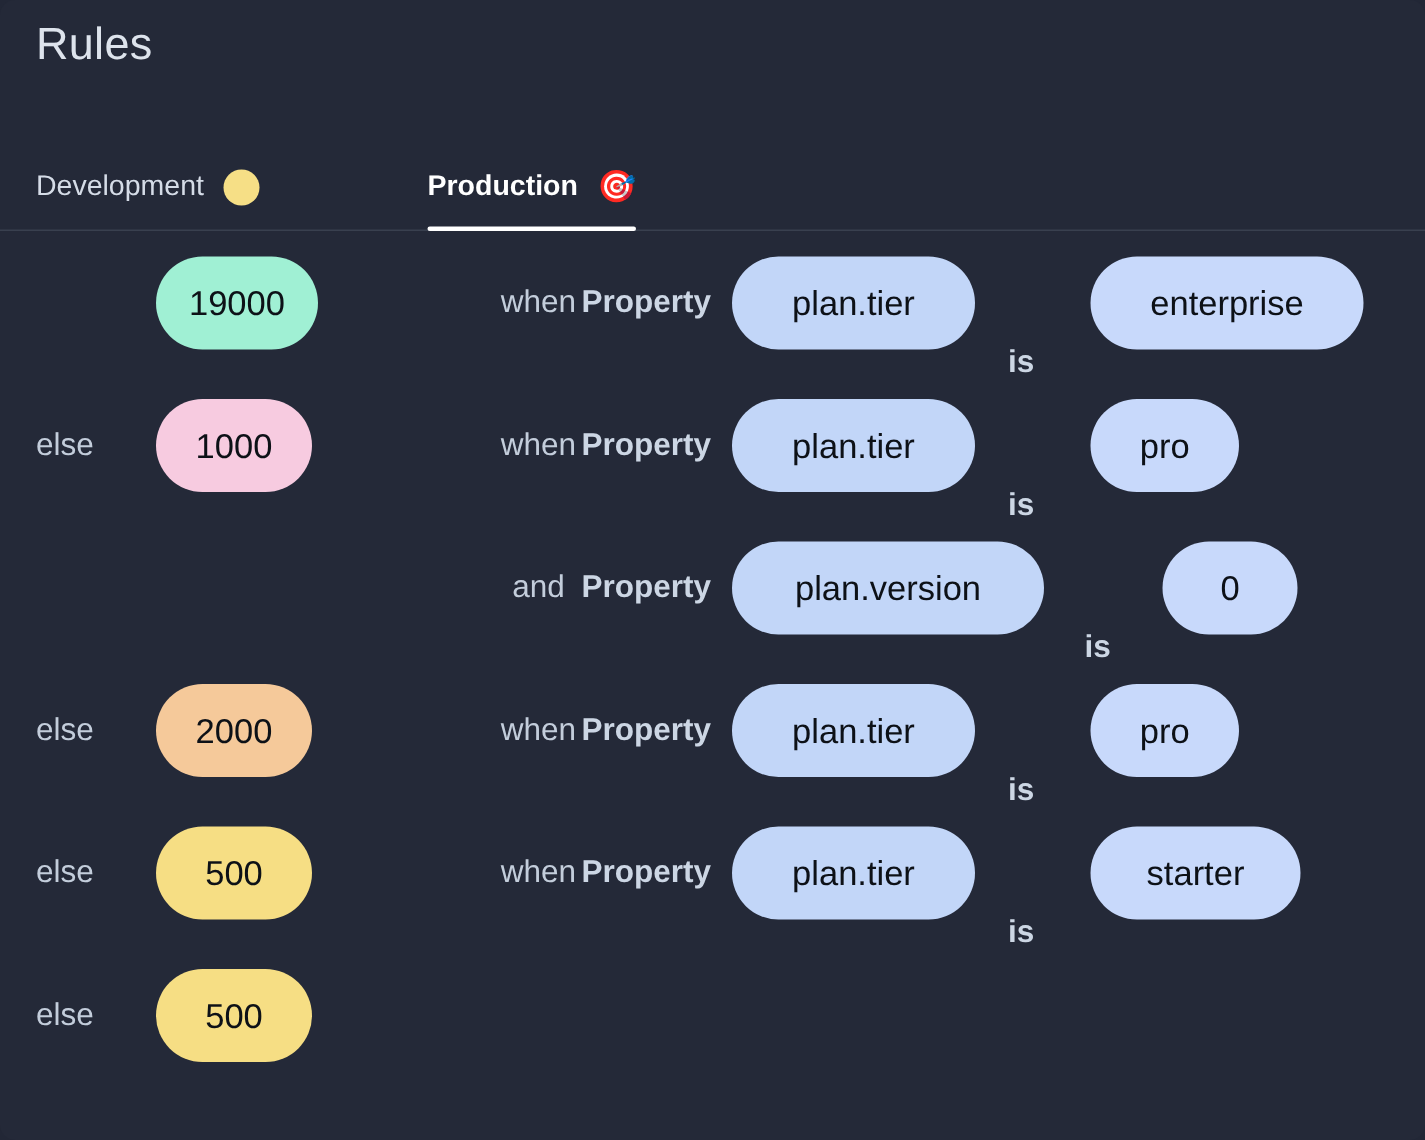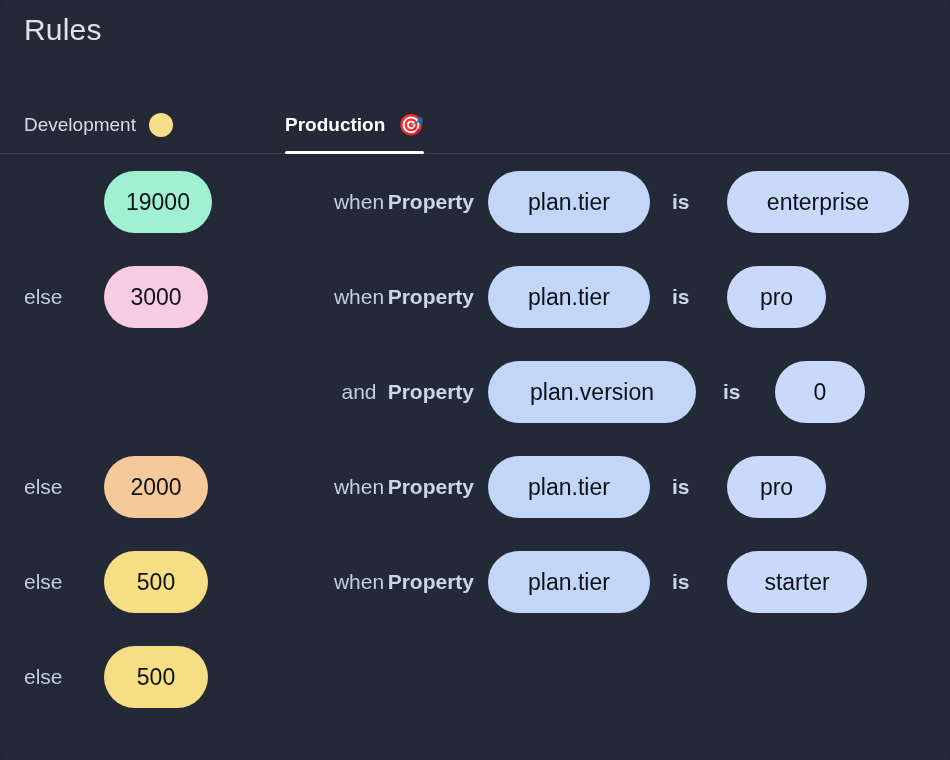--- a/index.html
+++ b/index.html
@@ -132,21 +132,21 @@
   .col-else   { left: 24px; }
   
   .col-value  { left: 104px; }
   
   .col-conn   { left: 248px; width: 222px; justify-content: center; }
   
   .col-prop   { left: 300px; width: 174px; justify-content: flex-end; }
   
   .col-ppill  { left: 488px; }
   
-  .col-is     { left: 0; }
+  .col-is     { left: 0; margin-top: 40px; }
   
   .col-vpill  { left: 0; }
 
   .pill {
     display: inline-flex;
     align-items: center;
     justify-content: center;
     height: 62px;
     border-radius: 34px;
     box-sizing: border-box;
@@ -208,21 +208,21 @@
         </div>
         <div class="cell col-vpill" style="left:727px">
           <span class="pill match" style="min-width:182px">enterprise</span>
         </div>
       </div>
       <div class="rule-row">
         <div class="cell col-else">
           <span class="kw">else</span>
         </div>
         <div class="cell col-value">
-          <span class="pill value c-pink">3000</span>
+          <span class="pill value c-pink">1000</span>
         </div>
         <div class="cell col-conn">
           <span class="kw">when</span>
         </div>
         <div class="cell col-prop">
           <span class="kw bold">Property</span>
         </div>
         <div class="cell col-ppill">
           <span class="pill prop" style="min-width:162px">plan.tier</span>
         </div>

